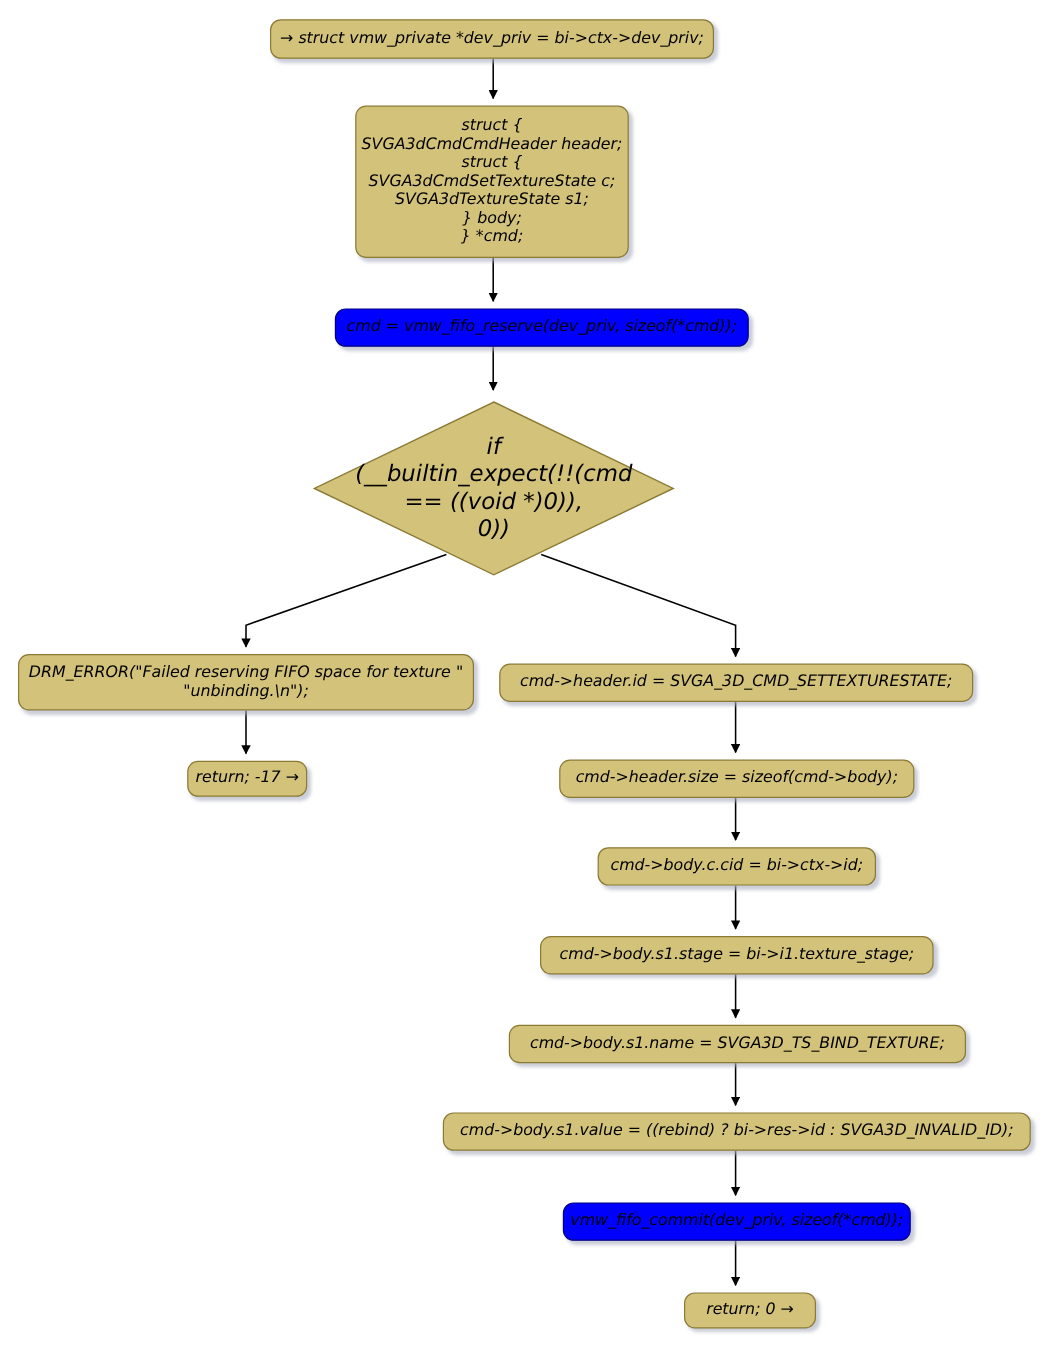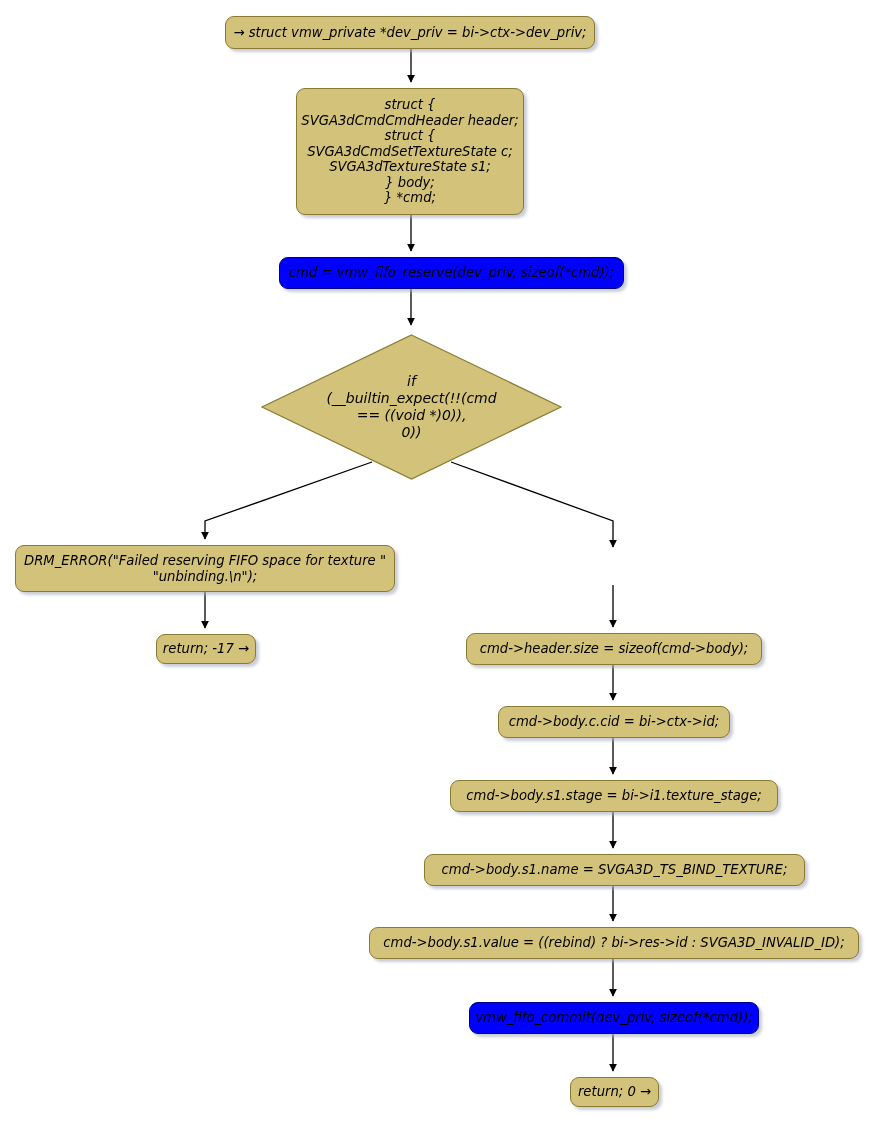--- a/index.html
+++ b/index.html
@@ -73,21 +73,21 @@
   }
   .diamond-label {
     position: absolute;
     left: 0; top: 0;
     width: 100%;
     height: 100%;
     display: flex;
     align-items: center;
     justify-content: center;
     text-align: center;
-    font-size: 14px;
+    font-size: 19px;
     color: #000000;
     line-height: 1.2;
     white-space: pre;
   }
 </style>
 </head>
 <body>
 
 <div id="canvas">
 
@@ -145,28 +145,29 @@
 (__builtin_expect(!!(cmd
 == ((void *)0)),
 0))</div>
   </div>
 
   <div class="node process" style="left:15px; top:545px; width:380px; height:47px;">DRM_ERROR("Failed reserving FIFO space for texture "
 "unbinding.\n");</div>
 
   <div class="node terminal" style="left:156px; top:634px; width:100px; height:30px;">return; -17 →</div>
 
+  <div class="node process" style="left:416px; top:553px; width:395px; height:32px;">cmd-&gt;header.id = SVGA_3D_CMD_SETTEXTURESTATE;</div>
 
   <div class="node process" style="left:466px; top:633px; width:296px; height:32px;">cmd-&gt;header.size = sizeof(cmd-&gt;body);</div>
 
   <div class="node process" style="left:498px; top:706px; width:232px; height:32px;">cmd-&gt;body.c.cid = bi-&gt;ctx-&gt;id;</div>
 
   <div class="node process" style="left:450px; top:780px; width:328px; height:32px;">cmd-&gt;body.s1.stage = bi-&gt;i1.texture_stage;</div>
 
   <div class="node process" style="left:424px; top:854px; width:381px; height:32px;">cmd-&gt;body.s1.name = SVGA3D_TS_BIND_TEXTURE;</div>
 
   <div class="node process" style="left:369px; top:927px; width:490px; height:32px;">cmd-&gt;body.s1.value = ((rebind) ? bi-&gt;res-&gt;id : SVGA3D_INVALID_ID);</div>
 
   <div class="node highlight" style="left:469px; top:1002px; width:290px; height:32px;">vmw_fifo_commit(dev_priv, sizeof(*cmd));</div>
 
-  <div class="node terminal" style="left:570px; top:1077px; width:89px; height:30px;">return; 0 →</div>
+  <div class="node terminal" style="left:570px; top:1077px; width:110px; height:30px;">return; 0 →</div>
 
 </div>
 
 </body></html>

